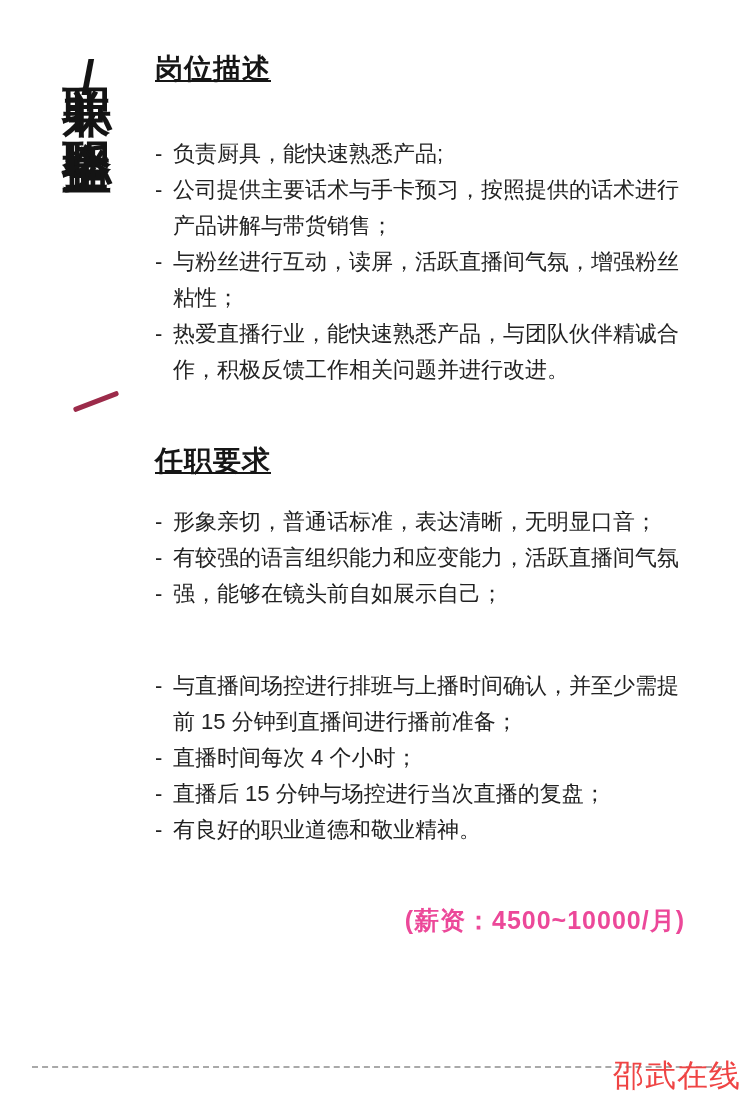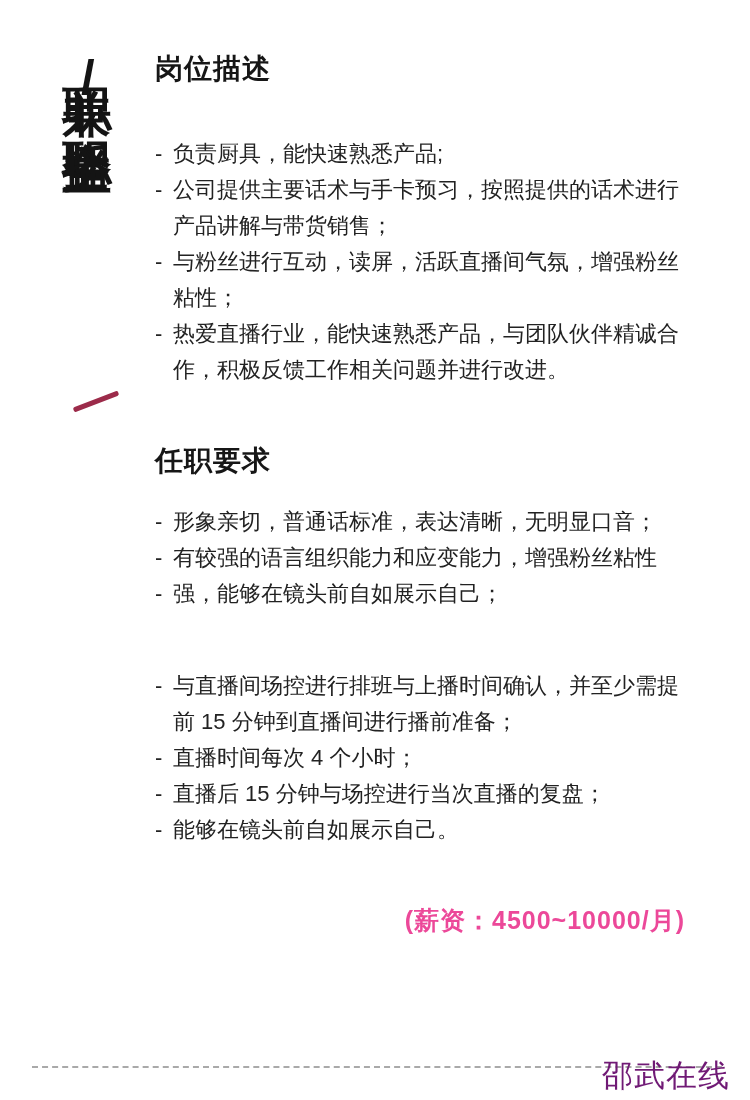--- a/index.html
+++ b/index.html
@@ -49,21 +49,21 @@
     width: 530px;
   }
   .section h2 {
     font-size: 28px;
     font-weight: 700;
     line-height: 34px;
     color: #161616;
     letter-spacing: 1px;
   }
   .section.first h2 { margin-bottom: 50px; }
-  .section h2 { margin-bottom: 26px; }
+  .section h2 { margin-bottom: 26px; text-decoration: underline; }
   .section { margin-bottom: 56px; }
   .section:last-of-type { margin-bottom: 0; }
 
   .item {
     display: flex;
     align-items: flex-start;
     font-size: 22px;
     line-height: 36px;
     color: #222222;
   }
@@ -88,25 +88,25 @@
     left: 32px;
     right: 28px;
     top: 1066px;
     height: 0;
     border-top: 2px dashed #a9a9a9;
   }
 
   
   .watermark {
     position: absolute;
-    right: 20px;
+    right: 9px;
     top: 1055px;
     font-size: 31px;
     font-weight: 400;
-    color: #701a75;
+    color: #ef4444;
     letter-spacing: 1px;
   }
 </style>
 </head>
 <body>
 
 <div class="poster">
 
   <div class="vertical-title">兼职/全职主播</div>
   <div class="accent-slash"></div>
@@ -134,21 +134,21 @@
     </div>
 
     <div class="section">
       <h2>任职要求</h2>
       <div class="item">
         <span class="bullet">-</span>
         <span class="text">形象亲切，普通话标准，表达清晰，无明显口音；</span>
       </div>
       <div class="item">
         <span class="bullet">-</span>
-        <span class="text">有较强的语言组织能力和应变能力，增强粉丝粘性</span>
+        <span class="text">有较强的语言组织能力和应变能力，活跃直播间气氛</span>
       </div>
       <div class="item">
         <span class="bullet">-</span>
         <span class="text">强，能够在镜头前自如展示自己；</span>
       </div>
     </div>
 
     <div class="section">
       <div class="item">
         <span class="bullet">-</span>
@@ -157,21 +157,21 @@
       <div class="item">
         <span class="bullet">-</span>
         <span class="text">直播时间每次 4 个小时；</span>
       </div>
       <div class="item">
         <span class="bullet">-</span>
         <span class="text">直播后 15 分钟与场控进行当次直播的复盘；</span>
       </div>
       <div class="item">
         <span class="bullet">-</span>
-        <span class="text">能够在镜头前自如展示自己。</span>
+        <span class="text">有良好的职业道德和敬业精神。</span>
       </div>
     </div>
 
     <div class="salary">(薪资：4500~10000/月)</div>
   </div>
 
   <div class="divider"></div>
   <div class="watermark">邵武在线</div>
 
 </div>

